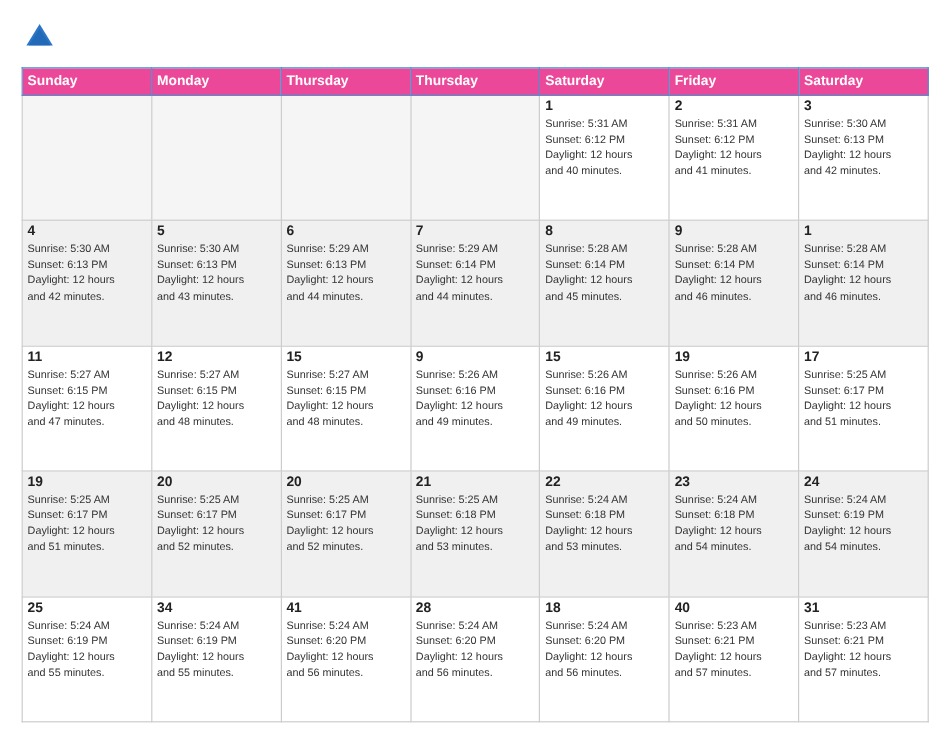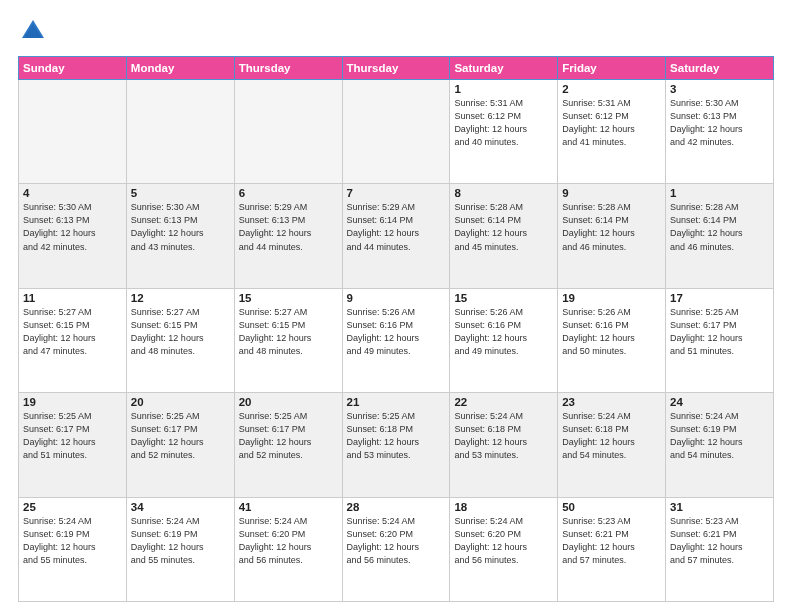--- a/index.html
+++ b/index.html
@@ -263,21 +263,21 @@
           </td>
           <td>
             <span class="day-num">28</span>
             <div class="day-info">Sunrise: 5:24 AM<br>Sunset: 6:20 PM<br>Daylight: 12 hours<br>and 56 minutes.</div>
           </td>
           <td>
             <span class="day-num">18</span>
             <div class="day-info">Sunrise: 5:24 AM<br>Sunset: 6:20 PM<br>Daylight: 12 hours<br>and 56 minutes.</div>
           </td>
           <td>
-            <span class="day-num">50</span>
+            <span class="day-num">40</span>
             <div class="day-info">Sunrise: 5:23 AM<br>Sunset: 6:21 PM<br>Daylight: 12 hours<br>and 57 minutes.</div>
           </td>
           <td>
             <span class="day-num">31</span>
             <div class="day-info">Sunrise: 5:23 AM<br>Sunset: 6:21 PM<br>Daylight: 12 hours<br>and 57 minutes.</div>
           </td>
         </tr>
       </tbody>
   </table>
 </div>

